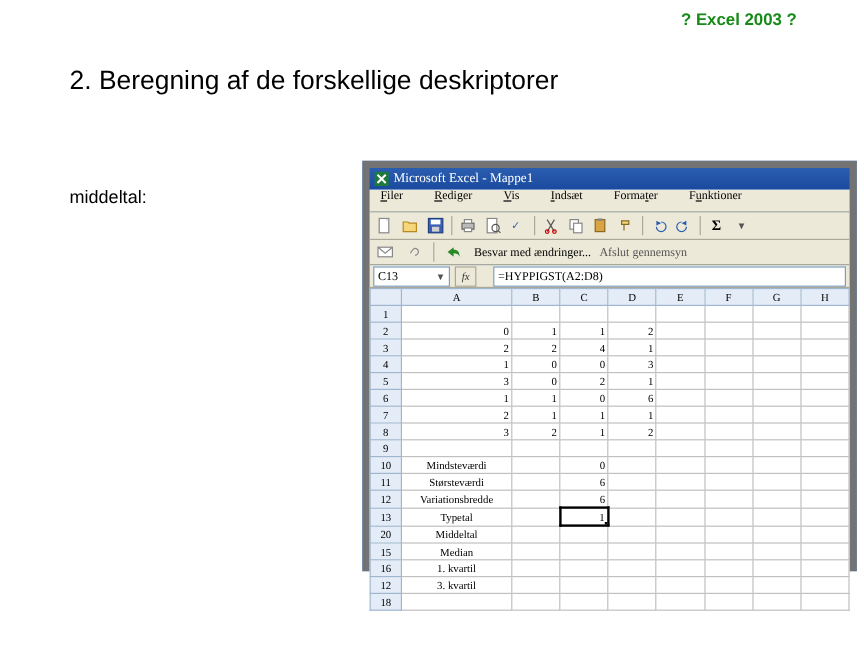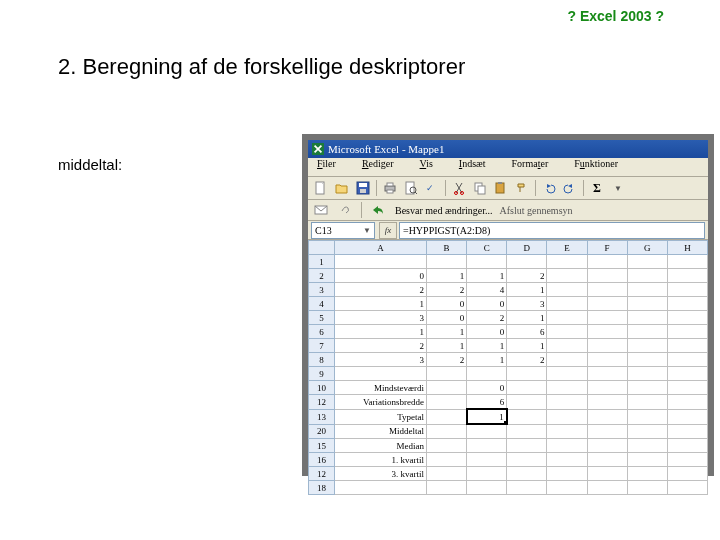--- a/index.html
+++ b/index.html
@@ -19,28 +19,28 @@
   .tbtn svg{width:14px;height:14px}
   .tsep{width:1px;height:16px;background:#aca899;margin:0 2px}
   .toolbar2{height:20px;background:#ece9d8;display:flex;align-items:center;padding:0 3px;gap:4px;border-bottom:1px solid #aca899;font-size:10px}
   .toolbar2 .besvar{color:#000;padding:0 3px}
   .toolbar2 .lbl{color:#545454}
   .formulabar{height:18px;background:#ece9d8;display:flex;align-items:center;border-bottom:1px solid #aca899}
   .namebox{width:56px;height:15px;background:#fff;border:1px solid #7f9db9;margin-left:3px;display:flex;align-items:center;padding:0 3px;font-size:10px;justify-content:space-between}
   .namebox .dd{font-size:8px;color:#555}
   .fxwrap{display:flex;margin-left:4px}
   .fxbtn{width:16px;height:15px;background:#ece9d8;border:1px solid #aca899;display:flex;align-items:center;justify-content:center;font-size:9px;font-style:italic;color:#333}
-  .fxinput{flex:1;height:15px;background:#fff;border:1px solid #7f9db9;margin-left:2px;margin-right:3px;display:flex;align-items:center;padding:0 3px;font-size:10px}
+  .fxinput{flex:1;height:15px;background:#fff;border:1px solid #7f9db9;margin-left:14px;margin-right:3px;display:flex;align-items:center;padding:0 3px;font-size:10px}
   .grid{position:relative;background:#fff}
   .grid table{border-collapse:collapse;width:100%;table-layout:fixed}
   .grid th,.grid td{border:1px solid #c0c0c0;height:13px;font-size:9px;padding:0 2px;overflow:hidden;white-space:nowrap}
   .grid th{background:#e4ecf7;color:#000;font-weight:normal;text-align:center;border:1px solid #9eb6ce}
   .grid th.rowhdr{width:20px;text-align:center}
   .grid td{text-align:right}
-  .grid td.lbl{text-align:right}
+  .grid td.lbl{text-align:center}
   .grid .sel{border:2px solid #000!important;position:relative}
   .grid .sel::after{content:"";position:absolute;right:-3px;bottom:-3px;width:5px;height:5px;background:#000}
   .colA{width:78px}.colB{width:34px}.colC{width:34px}.colD{width:34px}.colE{width:34px}.colF{width:34px}.colG{width:34px}.colH{width:34px}
 </style>
 </head>
 <body>
 
 <div class="page">
   <div class="topright">? Excel 2003 ?</div>
   <div class="h2">2. Beregning af de forskellige deskriptorer</div>
@@ -313,20 +313,31 @@
               <td class="lbl ">Mindsteværdi</td>
               <td class=""></td>
               <td class="">0</td>
               <td class=""></td>
               <td class=""></td>
               <td class=""></td>
               <td class=""></td>
               <td class=""></td>
             </tr>
             <tr>
+              <th class="rowhdr">11</th>
+              <td class="lbl ">Størsteværdi</td>
+              <td class=""></td>
+              <td class="">6</td>
+              <td class=""></td>
+              <td class=""></td>
+              <td class=""></td>
+              <td class=""></td>
+              <td class=""></td>
+            </tr>
+            <tr>
               <th class="rowhdr">12</th>
               <td class="lbl ">Variationsbredde</td>
               <td class=""></td>
               <td class="">6</td>
               <td class=""></td>
               <td class=""></td>
               <td class=""></td>
               <td class=""></td>
               <td class=""></td>
             </tr>

